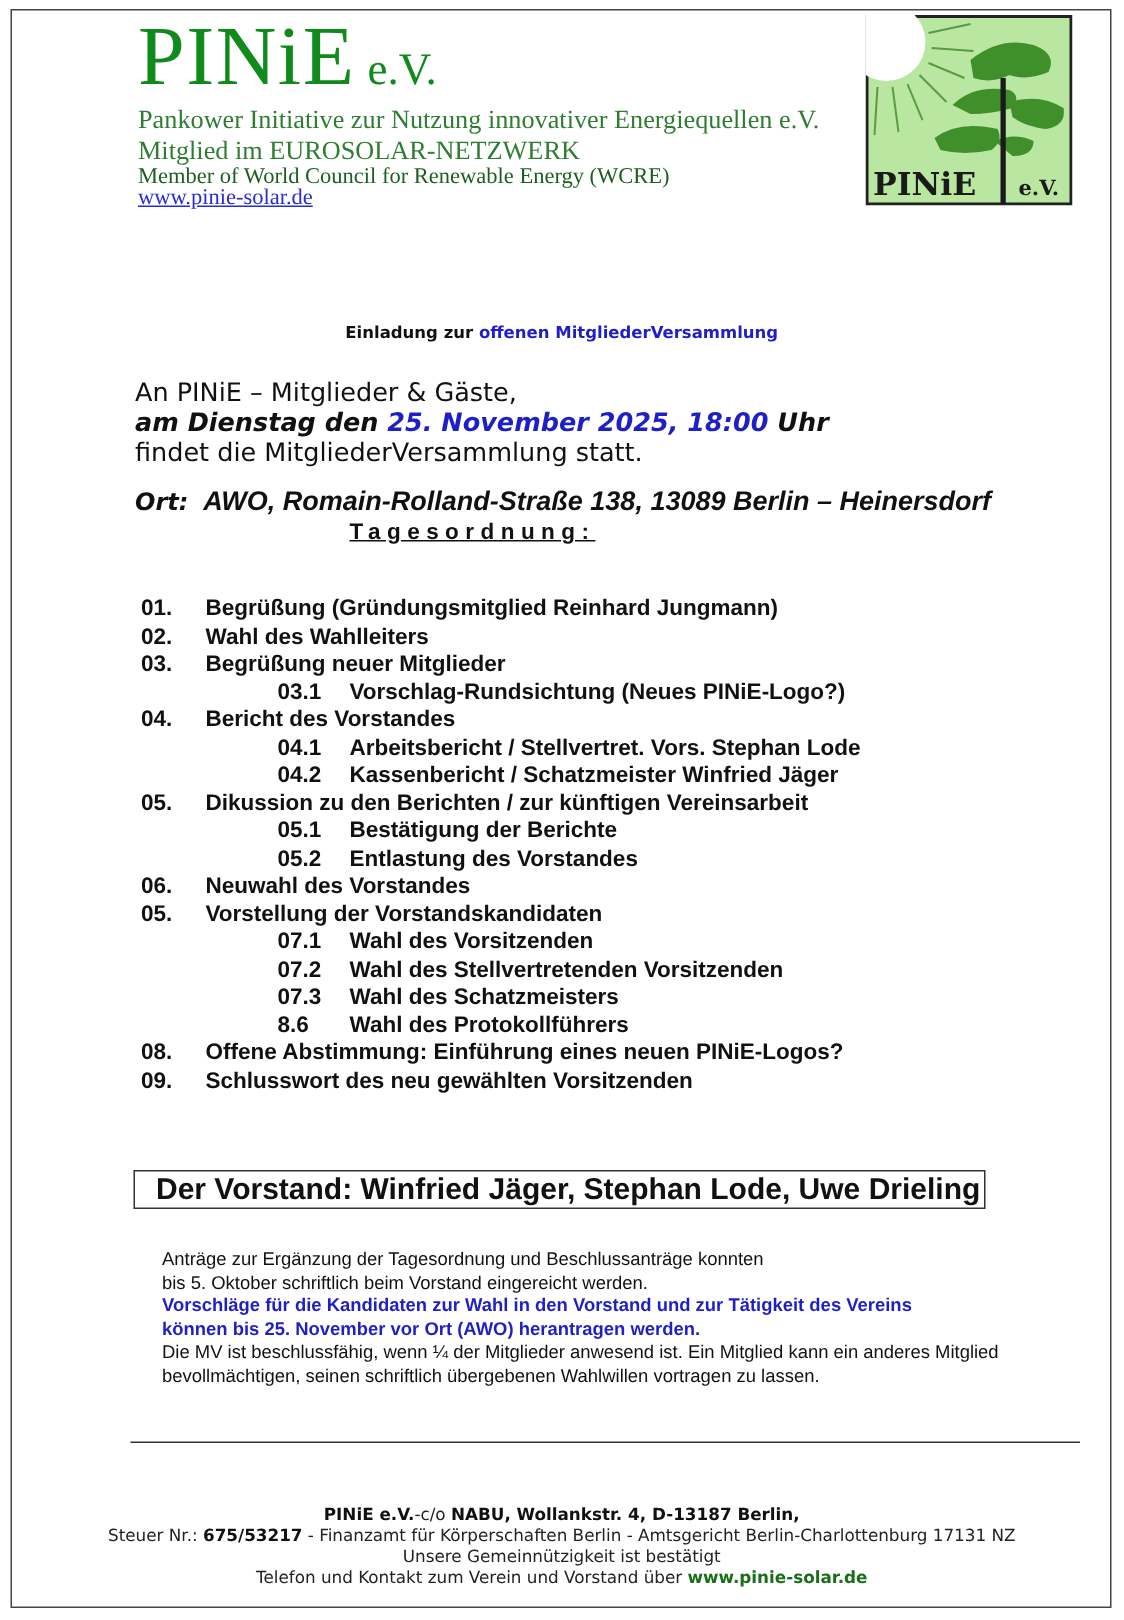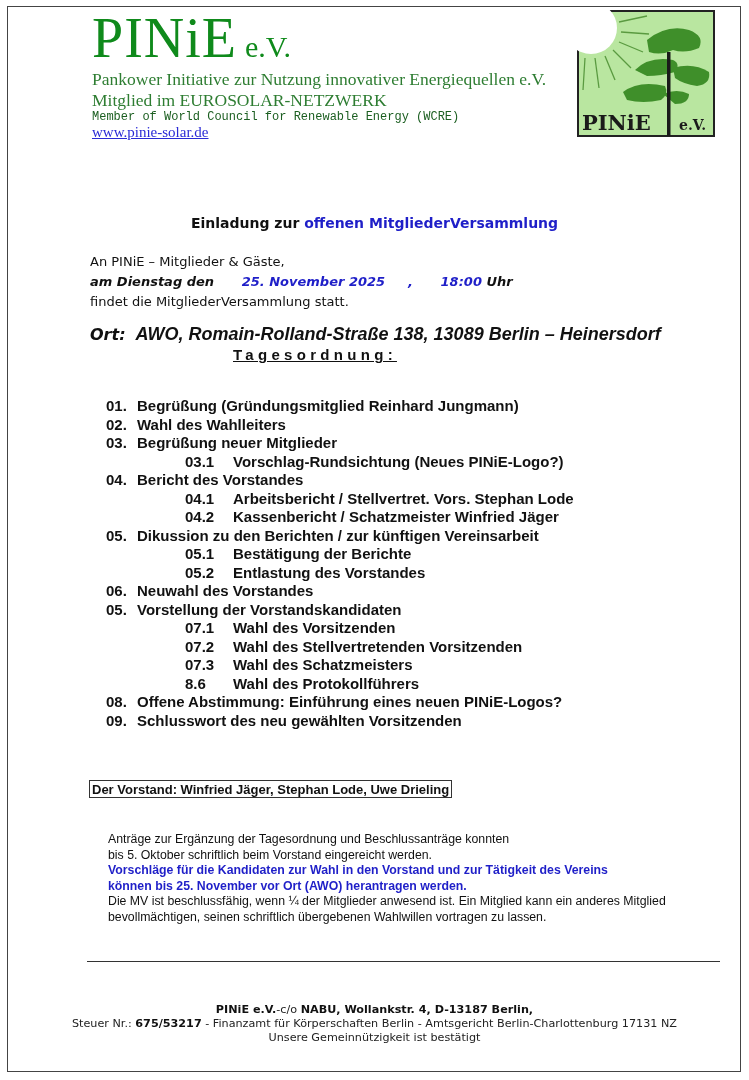--- a/index.html
+++ b/index.html
@@ -10,45 +10,45 @@
     }
     .serif { font-family: "Liberation Serif", "DejaVu Serif", serif; }
     .sans { font-family: "Liberation Sans", "DejaVu Sans", sans-serif; }
     .dsans { font-family: "DejaVu Sans", "Liberation Sans", sans-serif; }
 
     .org-title { position: absolute; left: 92px; top: 6px; color: #0f8a1b; white-space: nowrap; }
     .org-title .big { font-size: 56px; letter-spacing: 1px; }
     .org-title .ev { font-size: 30px; margin-left: 8px; }
     .org-sub1 { position: absolute; left: 92px; top: 69px; font-size: 17.5px; color: #2e7d32; white-space: nowrap; }
     .org-sub2 { position: absolute; left: 92px; top: 90px; font-size: 17.5px; color: #2e7d32; white-space: nowrap; }
-    .org-sub3 { position: absolute; left: 92px; top: 110px; font-size: 12px; color: #1b5e20; white-space: nowrap; font-family: Liberation Mono, monospace; }
+    .org-sub3 { position: absolute; left: 92px; top: 110px; font-size: 15px; color: #1b5e20; white-space: nowrap; }
     .org-link { position: absolute; left: 92px; top: 124px; font-size: 15px; color: #2a2ad6; text-decoration: underline; white-space: nowrap; }
 
     .logo { position: absolute; left: 577px; top: 10px; width: 138px; height: 127px; }
 
-    .heading { position: absolute; left: 0; width: 749px; top: 215px; text-align: center; font-size: 14px; font-weight: bold; color: #111; }
+    .heading { position: absolute; left: 0; width: 749px; top: 215px; text-align: center; font-size: 11px; font-weight: bold; color: #111; }
     .heading .blue { color: #1f1fc8; }
 
-    .intro { position: absolute; left: 90px; top: 252px; font-size: 13px; line-height: 20px; color: #111; }
+    .intro { position: absolute; left: 90px; top: 252px; font-size: 17px; line-height: 20px; color: #111; }
     .intro .em { font-weight: bold; font-style: italic; }
-    .intro .blue { color: #1f1fc8; margin-left: 23px; }
+    .intro .blue { color: #1f1fc8; }
 
     .ort { position: absolute; left: 90px; top: 324px; font-size: 18px; font-weight: bold; font-style: italic; color: #111; white-space: nowrap; }
     .ort .lbl { font-family: "DejaVu Sans", sans-serif; font-size: 16px; margin-right: 10px; }
 
     .tages { position: absolute; left: 233px; top: 346px; font-size: 15px; font-weight: bold; text-decoration: underline; letter-spacing: 4.3px; color: #111; white-space: nowrap; }
 
     .agenda { position: absolute; left: 90px; top: 397px; font-size: 15px; font-weight: bold; color: #111; }
     .agenda .row { height: 18.5px; line-height: 18.5px; white-space: nowrap; position: relative; }
-    .agenda .num { position: absolute; left: 16px; }
+    .agenda .num { position: absolute; left: 4px; }
     .agenda .txt { position: absolute; left: 47px; }
     .agenda .sub .num { left: 95px; }
     .agenda .sub .txt { left: 143px; }
 
-    .vorstand { position: absolute; left: 89px; top: 780px; border: 1px solid #333; padding: 1px 2px 0 2px; font-size: 13px; font-weight: bold; color: #111; white-space: nowrap; }
+    .vorstand { position: absolute; left: 89px; top: 780px; border: 1px solid #333; padding: 1px 2px 0 14px; font-size: 20px; font-weight: bold; color: #111; white-space: nowrap; }
 
     .notes { position: absolute; left: 108px; top: 832px; font-size: 12.3px; line-height: 15.5px; color: #111; }
     .notes .blue { color: #1f1fc8; font-weight: bold; }
 
     .rule { position: absolute; left: 87px; top: 961px; width: 633px; height: 1px; background: #333; }
 
     .footer { position: absolute; left: 0; width: 749px; top: 1003px; text-align: center; font-size: 11.2px; line-height: 14px; color: #222; }
     .footer b { color: #111; }
     .footer .green { color: #1a6e1a; font-weight: bold; }
   </style>
@@ -196,13 +196,16 @@
 <div class="rule"></div>
 
 <div class="footer dsans">
   <div>
     <b>PINiE e.V.</b><span>-c/o </span><b>NABU, Wollankstr. 4, D-13187 Berlin,</b>
   </div>
   <div>
     <span>Steuer Nr.: </span><b>675/53217</b><span> - Finanzamt für Körperschaften Berlin - Amtsgericht Berlin-Charlottenburg 17131 NZ</span>
   </div>
   <div>Unsere Gemeinnützigkeit ist bestätigt</div>
+  <div>
+    <span>Telefon und Kontakt zum Verein und Vorstand über </span><a class="green">www.pinie-solar.de</a>
+  </div>
 </div>
 
 </body></html>

